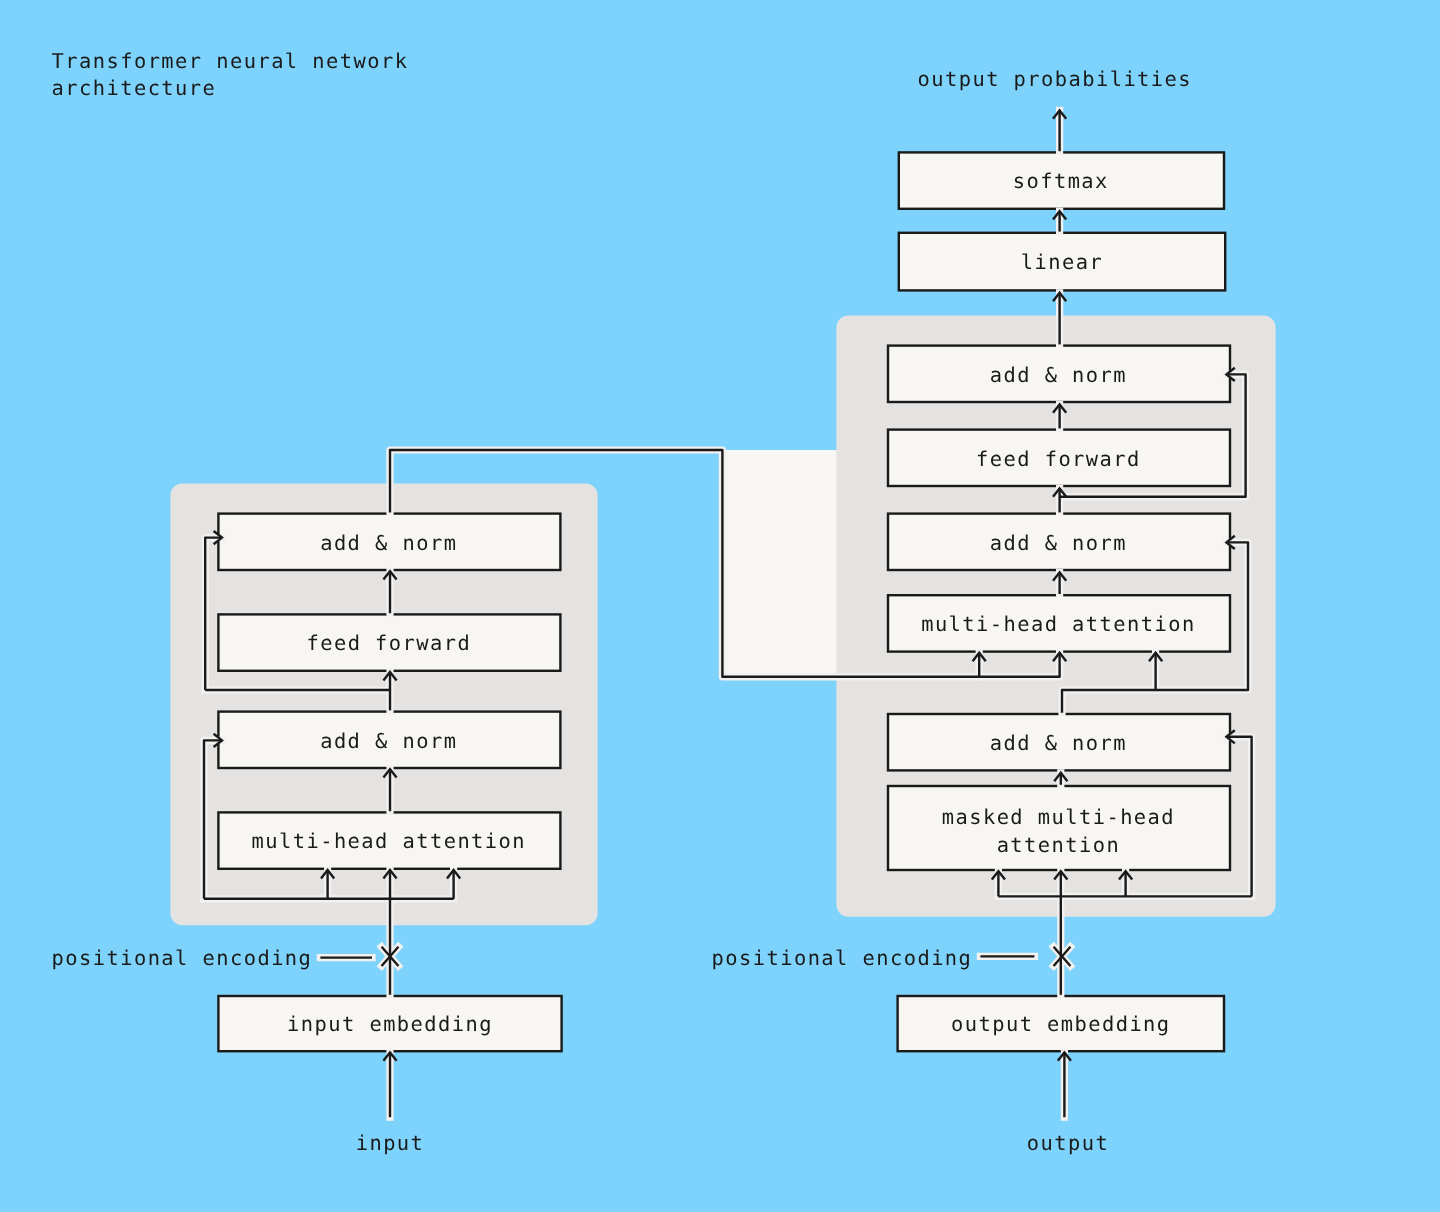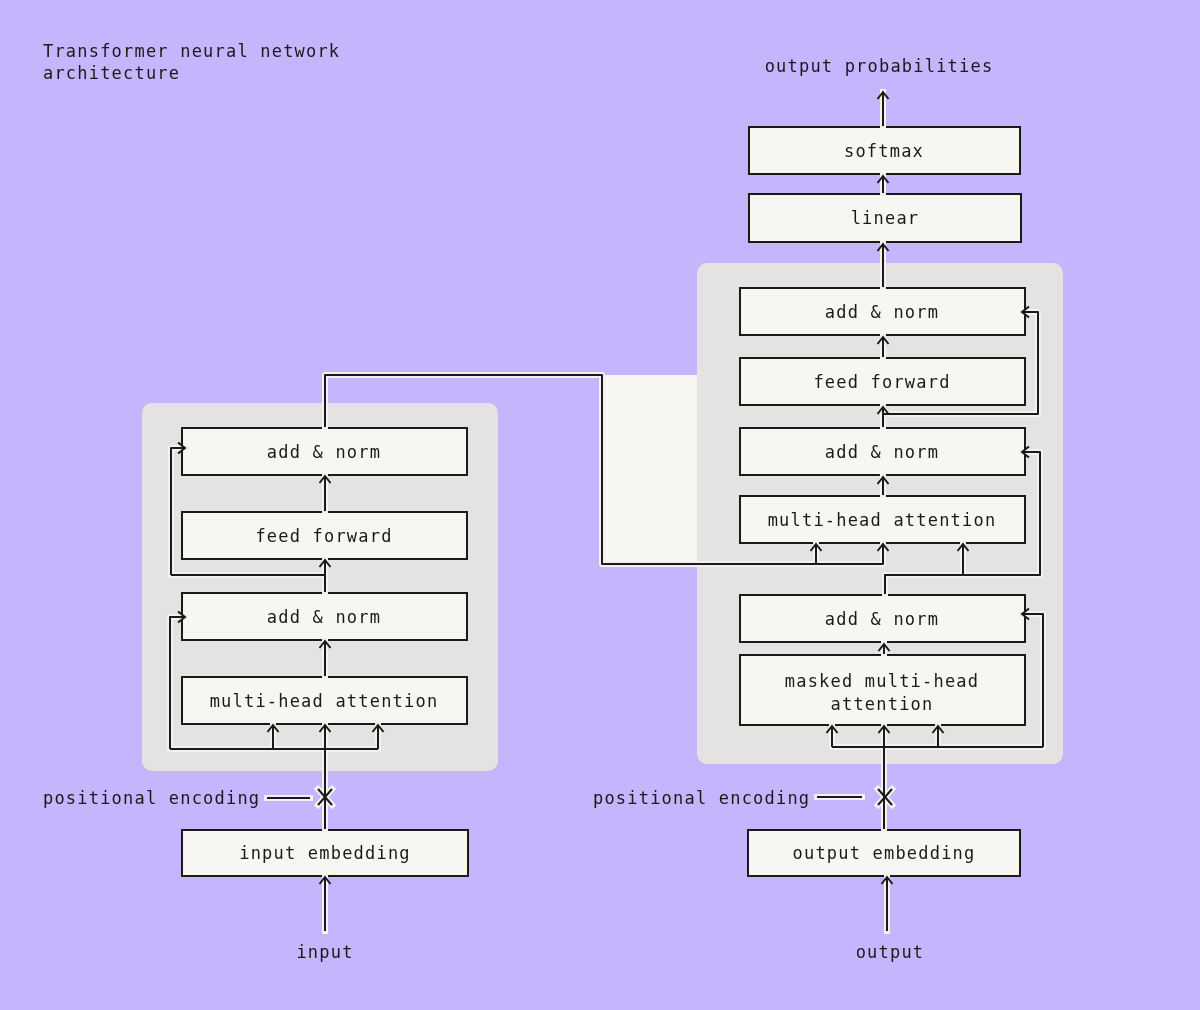--- a/index.html
+++ b/index.html
@@ -1,16 +1,16 @@
 <!DOCTYPE html>
 <html><head>
 <meta charset="utf-8">
 <style>
   html,body{margin:0;padding:0;background:#f2f1ef;}
-  .stage{width:1200px;height:1010px;position:relative;background:#c4b5fd;overflow:hidden;}
+  .stage{width:1200px;height:1010px;position:relative;background:#7dd3fc;overflow:hidden;}
   svg{display:block;}
   text{font-family:"DejaVu Sans Mono","Liberation Mono",monospace;
        font-size:17px;letter-spacing:1.2px;fill:#1a1a1a;}
   .panel{fill:#e5e3e1;stroke:none;}
   .underlay{fill:#f7f6f3;stroke:none;}
   .box{fill:#f7f6f3;stroke:#1a1a1a;stroke-width:2px;}
   .wire{fill:none;stroke:#1a1a1a;stroke-width:2px;stroke-linejoin:round;}
   #casings path{stroke:#f2f1ef;stroke-width:6px;stroke-linecap:square;marker-end:none;}
   .tmid{text-anchor:middle;}
 </style>

